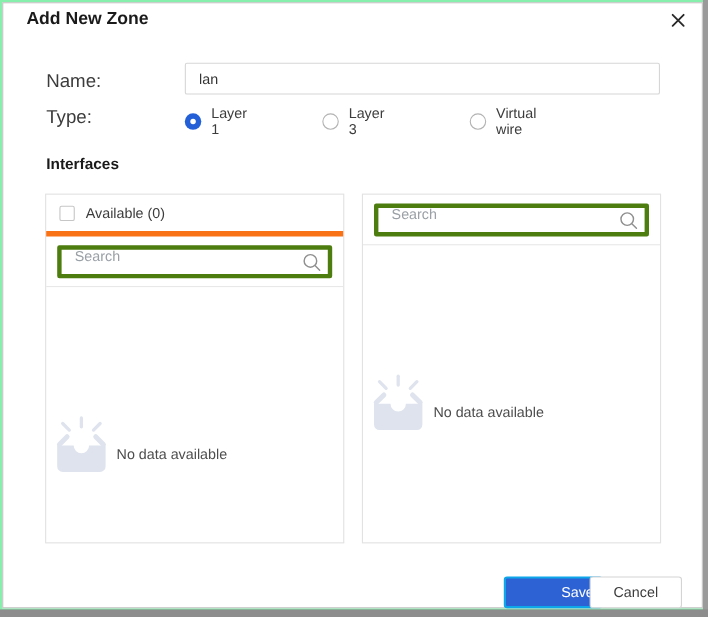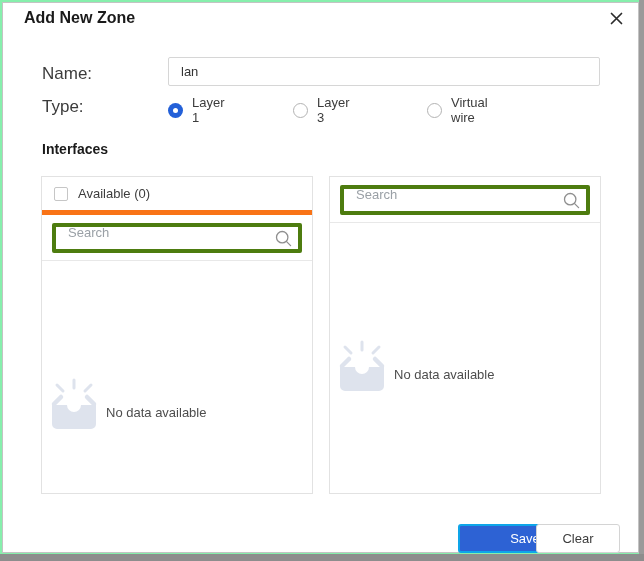--- a/index.html
+++ b/index.html
@@ -134,14 +134,14 @@
           <line x1="12" y1="26" x2="19" y2="19"></line>
           <line x1="52" y1="26" x2="45" y2="19"></line>
         </g>
         <path fill="#dee3ed" d="M10,27 H25 a7,7 0 0 0 14,0 H54 V46 a5,5 0 0 1 -5,5 H15 a5,5 0 0 1 -5,-5 Z"></path>
       </svg>
       <div class="empty-txt">No data available</div>
     </div>
   </div>
 
   <button class="btn btn-save">Save</button>
-  <button class="btn btn-cancel">Clear</button>
+  <button class="btn btn-cancel">Cancel</button>
 </div>
 
 </body></html>

